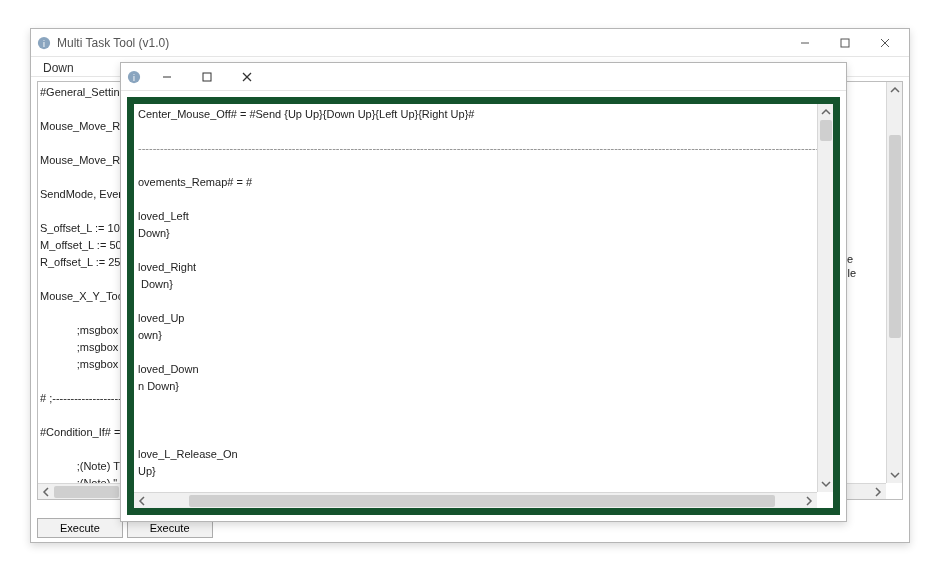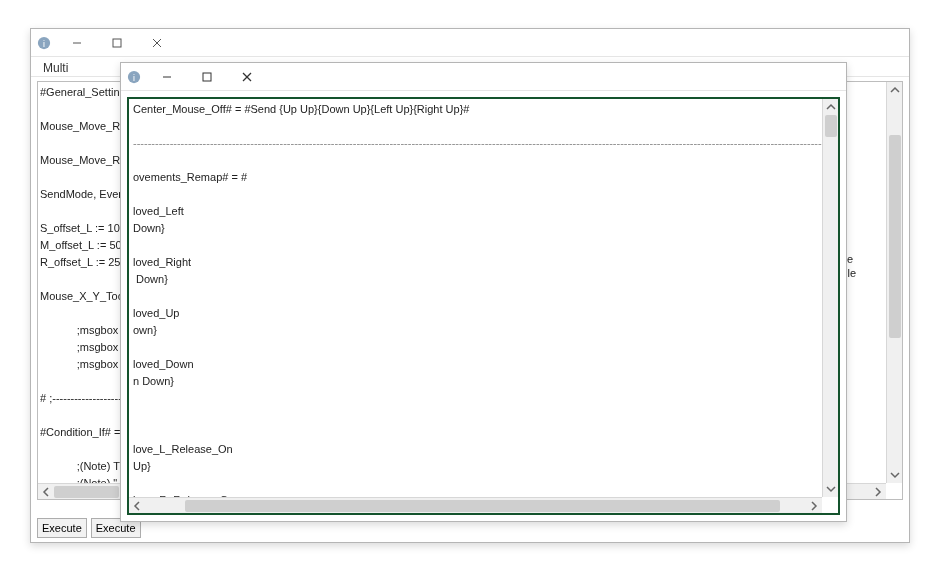--- a/index.html
+++ b/index.html
@@ -130,40 +130,40 @@
     background: #cfcfcf; border-radius: 2px;
   }
 
   #bgwin .button-row {
     position: absolute;
     left: 6px; bottom: 4px;
     display: flex; gap: 4px;
   }
   #bgwin .button-row button {
     font-size: 11px;
-    padding: 3px 4px;
+    padding: 3px 22px;
     background: #f2f2f2;
     border: 1px solid #adadad;
     cursor: pointer;
   }
 
   
   #fgwin {
     left: 120px; top: 62px;
     width: 727px; height: 460px;
     z-index: 5;
   }
   #fgwin .content {
     height: calc(100% - 28px);
     padding: 6px;
     position: relative;
   }
   #fgwin .editor {
     width: 100%; height: 100%;
-    border: 2px solid #14532d;
+    border: 7px solid #14532d;
     background: #fff;
     position: relative;
     overflow: hidden;
   }
   #fgwin .editor-text {
     white-space: pre;
     font-family: "Segoe UI", Tahoma, sans-serif;
     font-size: 11px;
     line-height: 17px;
     color: #222;
@@ -187,41 +187,42 @@
 <body>
 
 <div class="window" id="bgwin">
   <div class="titlebar">
     <span class="app-icon">
       <svg viewBox="0 0 16 16" width="14" height="14">
           <circle cx="8" cy="8" r="7" fill="#8aa5bf"></circle>
           <text x="8" y="12" text-anchor="middle" font-size="10" fill="#fff">i</text>
         </svg>
     </span>
+    <span class="title">Multi Task Tool (v1.0)</span>
     <div class="ctrls">
       <div class="ctrl">
           <svg class="glyph" viewBox="0 0 10 10">
             <line x1="1" y1="5" x2="9" y2="5" stroke="#555" stroke-width="1"></line>
           </svg>
         </div>
       <div class="ctrl">
           <svg class="glyph" viewBox="0 0 10 10">
             <rect x="1" y="1" width="8" height="8" fill="none" stroke="#555" stroke-width="1"></rect>
           </svg>
         </div>
       <div class="ctrl close">
           <svg class="glyph" viewBox="0 0 10 10">
             <line x1="1" y1="1" x2="9" y2="9" stroke="#555" stroke-width="1"></line>
             <line x1="9" y1="1" x2="1" y2="9" stroke="#555" stroke-width="1"></line>
           </svg>
         </div>
     </div>
   </div>
   <div class="menubar">
-    <span class="menu-item">Multi</span>
+    <span class="menu-item">Down</span>
   </div>
   <div class="content">
     <div class="big-textwrap">
       <div class="big-text" id="bg-text"><div style="height: 17px;">#General_Settings</div><div style="height: 17px;">&nbsp;</div><div style="height: 17px;">Mouse_Move_Ren</div><div style="height: 17px;">&nbsp;</div><div style="height: 17px;">Mouse_Move_Ren</div><div style="height: 17px;">&nbsp;</div><div style="height: 17px;">SendMode, Event</div><div style="height: 17px;">&nbsp;</div><div style="height: 17px;">S_offset_L := 10, S</div><div style="height: 17px;">M_offset_L := 50, N</div><div style="height: 17px;">R_offset_L := 25, R</div><div style="height: 17px;">&nbsp;</div><div style="height: 17px;">Mouse_X_Y_Tool[</div><div style="height: 17px;">&nbsp;</div><div style="height: 17px;">            ;msgbox</div><div style="height: 17px;">            ;msgbox</div><div style="height: 17px;">            ;msgbox</div><div style="height: 17px;">&nbsp;</div><div style="height: 17px;"># ;--------------------</div><div style="height: 17px;">&nbsp;</div><div style="height: 17px;">#Condition_If# = #</div><div style="height: 17px;">&nbsp;</div><div style="height: 17px;">            ;(Note) T</div><div style="height: 17px;">            ;(Note) "</div><div style="height: 17px;">&nbsp;</div></div>
       <div class="right-clip">" file
 t" file</div>
 
       <div class="vscrollbar">
         <div class="arrow">
             <svg class="glyph" viewBox="0 0 10 10">

